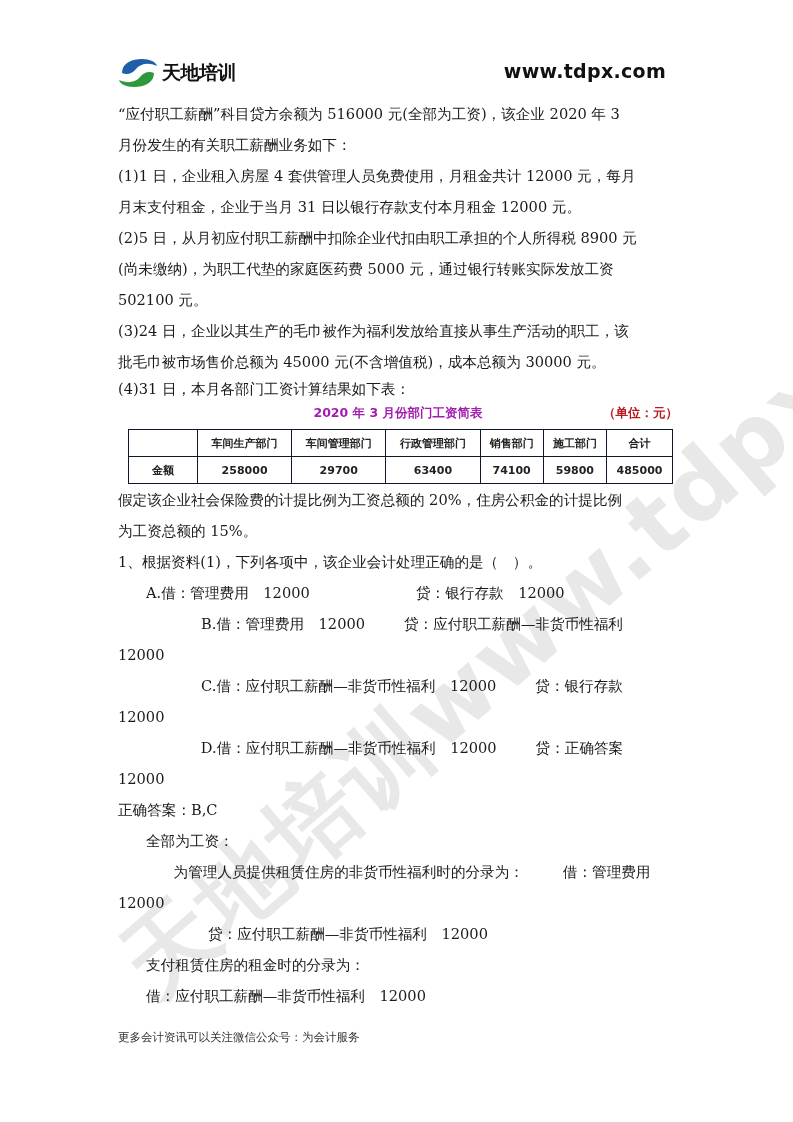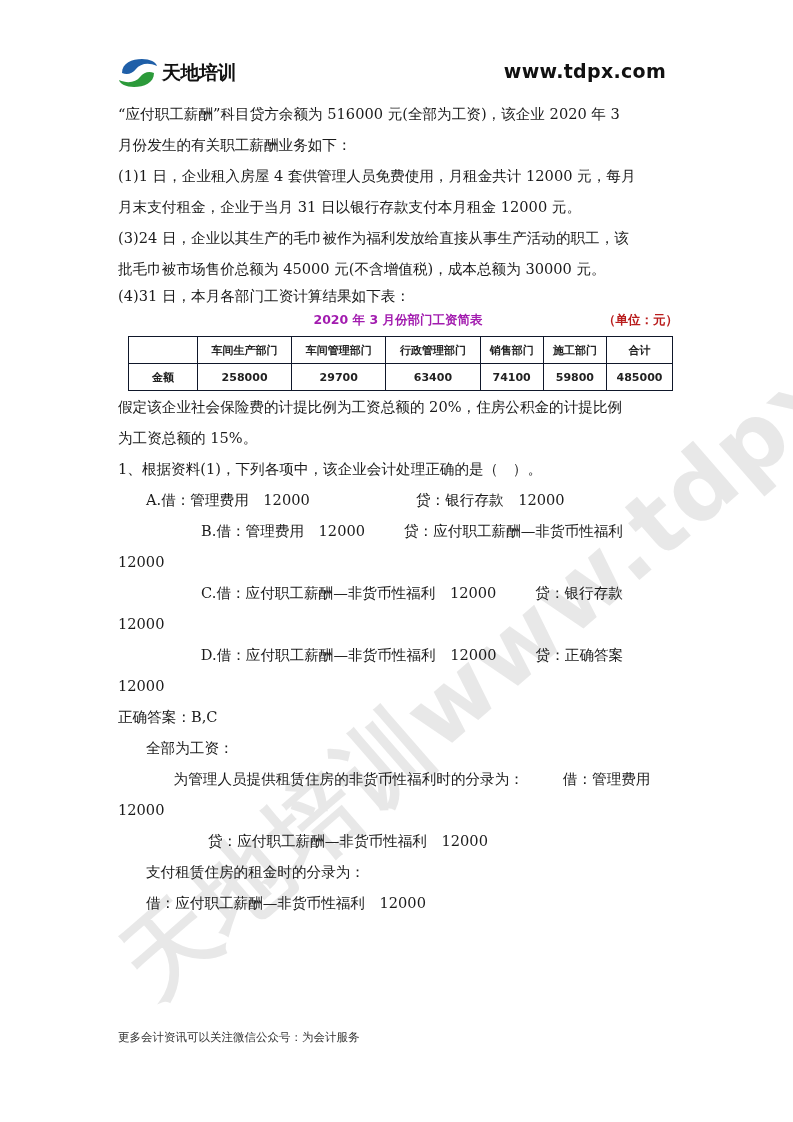--- a/index.html
+++ b/index.html
@@ -59,20 +59,25 @@
 
 <div class="watermark">天地培训www.tdpx.com</div>
 
 <div class="content">
   <div class="line">“应付职工薪酬”科目贷方余额为 516000 元(全部为工资)，该企业 2020 年 3</div>
   <div class="line">月份发生的有关职工薪酬业务如下：</div>
 
   <div>
     <div class="line">(1)1 日，企业租入房屋 4 套供管理人员免费使用，月租金共计 12000 元，每月</div>
     <div class="line">月末支付租金，企业于当月 31 日以银行存款支付本月租金 12000 元。</div>
+  </div>
+  <div>
+    <div class="line">(2)5 日，从月初应付职工薪酬中扣除企业代扣由职工承担的个人所得税 8900 元</div>
+    <div class="line">(尚未缴纳)，为职工代垫的家庭医药费 5000 元，通过银行转账实际发放工资</div>
+    <div class="line">502100 元。</div>
   </div>
   <div>
     <div class="line">(3)24 日，企业以其生产的毛巾被作为福利发放给直接从事生产活动的职工，该</div>
     <div class="line">批毛巾被市场售价总额为 45000 元(不含增值税)，成本总额为 30000 元。</div>
   </div>
   <div>
     <div class="line" style="height:24px;line-height:24px;">(4)31 日，本月各部门工资计算结果如下表：</div>
   </div>
 
   <div class="table-title-row">

